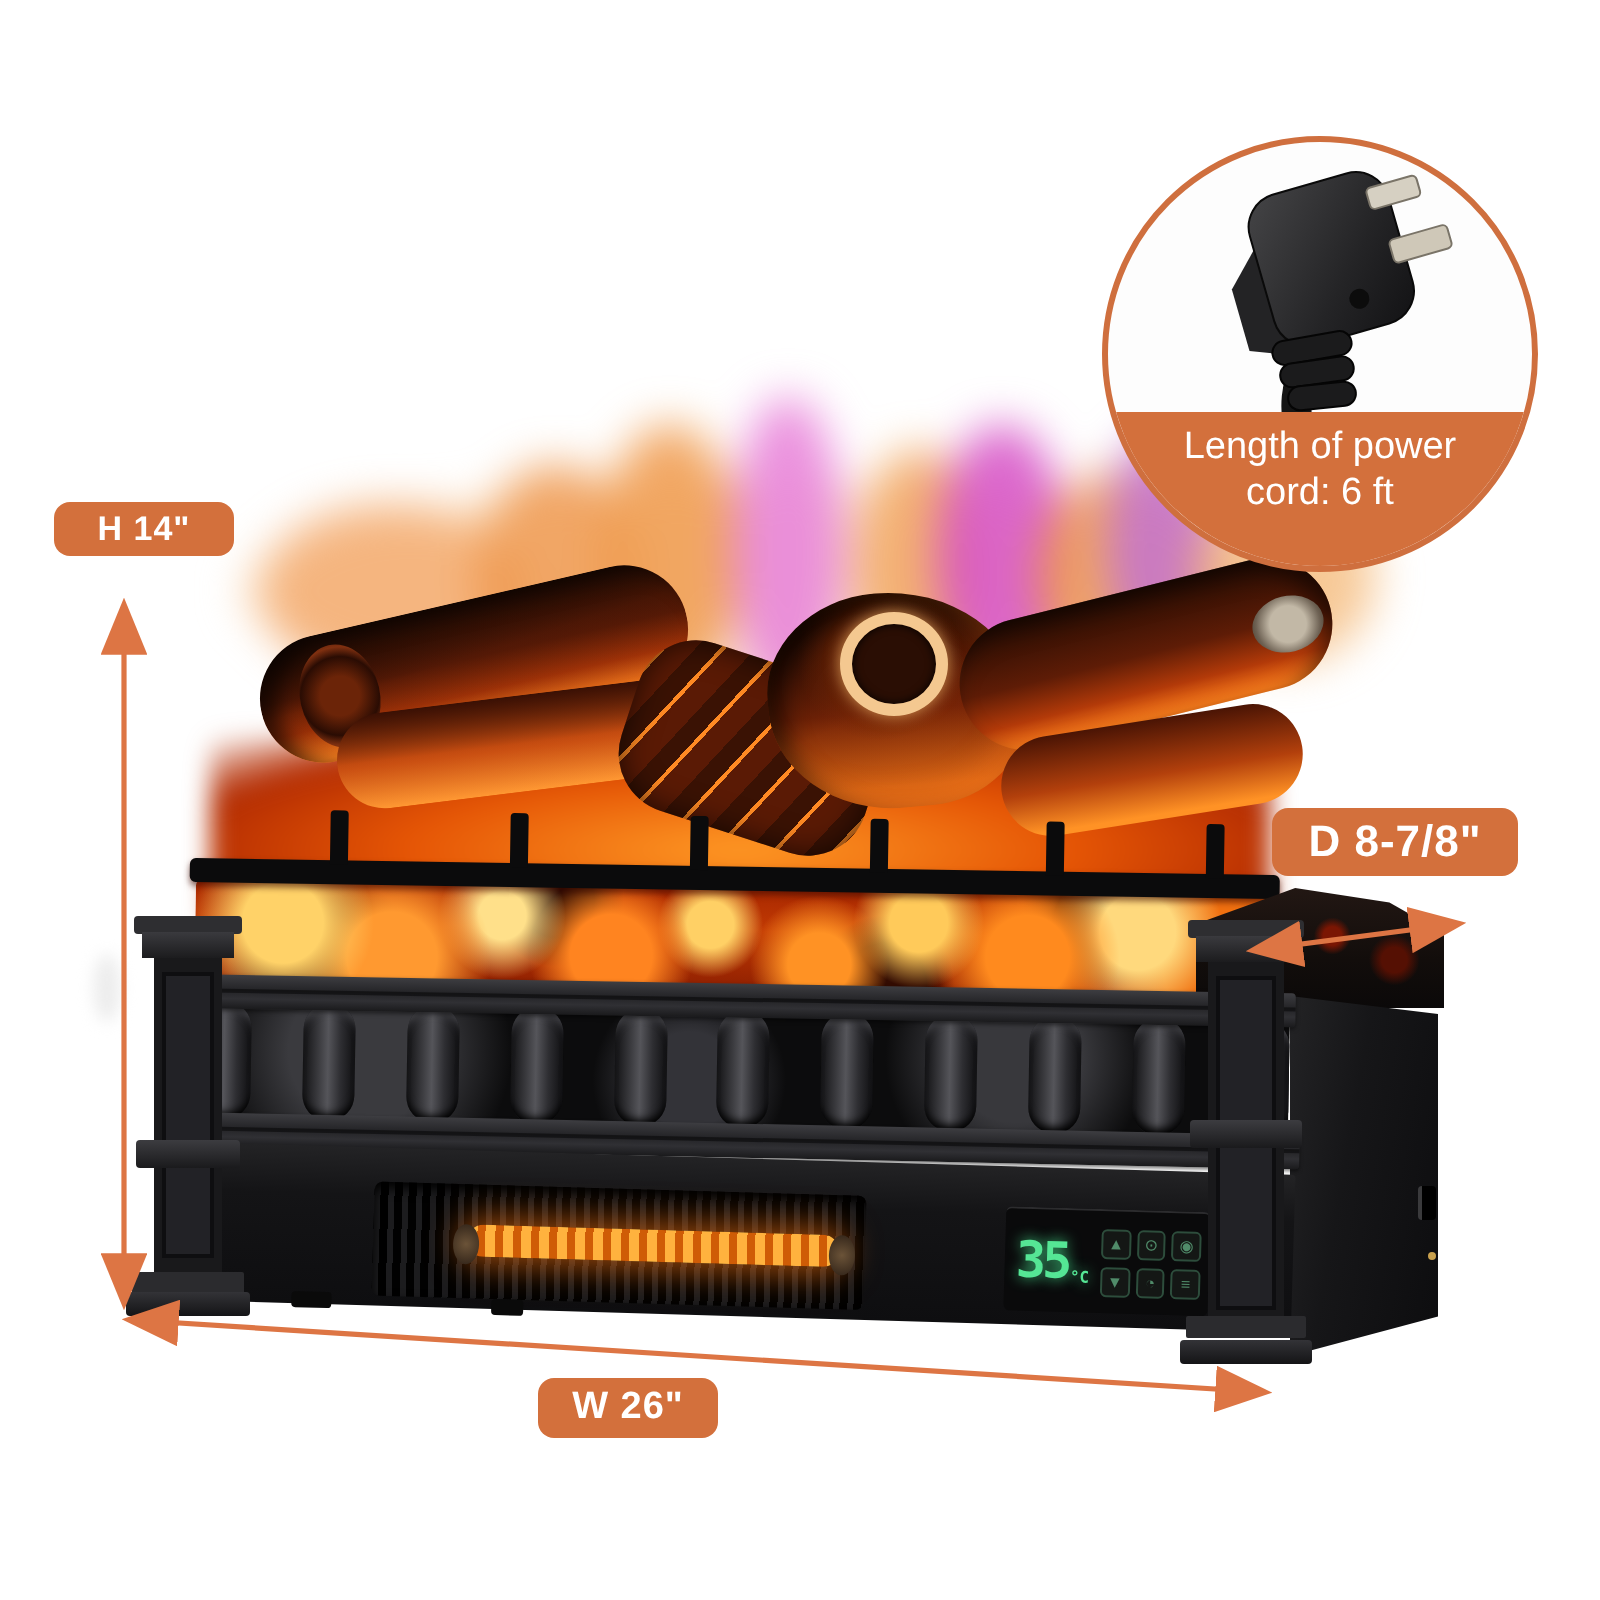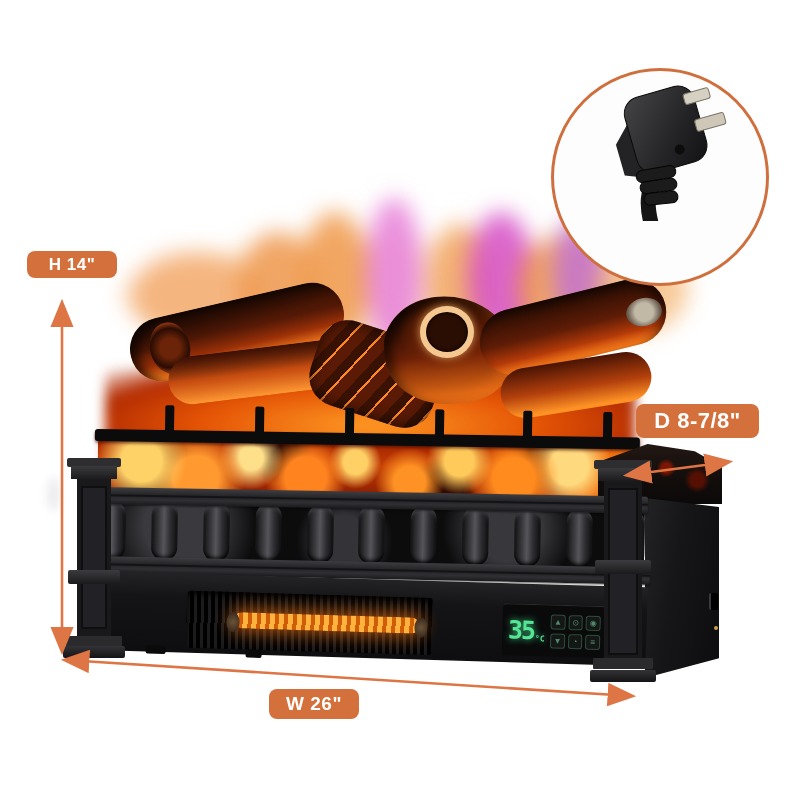--- a/index.html
+++ b/index.html
@@ -270,15 +270,19 @@
         <rect x="138" y="30" width="26" height="11" rx="2.5" fill="#d6d0c2" stroke="#7a7468" stroke-width="1"></rect>
         <rect x="142" y="58" width="30" height="12" rx="2.5" fill="#cfc8b8" stroke="#7a7468" stroke-width="1"></rect>
         <circle cx="120" cy="82" r="5" fill="#0c0c0c"></circle>
       </g>
       <g fill="#1b1b1c" stroke="#050505" stroke-width="1">
         <rect x="82" y="97" width="40" height="12" rx="6" transform="rotate(-10 102 103)"></rect>
         <rect x="86" y="109" width="37" height="12" rx="6" transform="rotate(-8 104 115)"></rect>
         <rect x="90" y="121" width="34" height="12" rx="6" transform="rotate(-6 107 127)"></rect>
       </g>
     </svg>
+    <div class="inset-band">
+      <div>Length of power</div>
+      <div>cord: 6 ft</div>
+    </div>
   </div>
 
 </div>
 
 </body></html>

